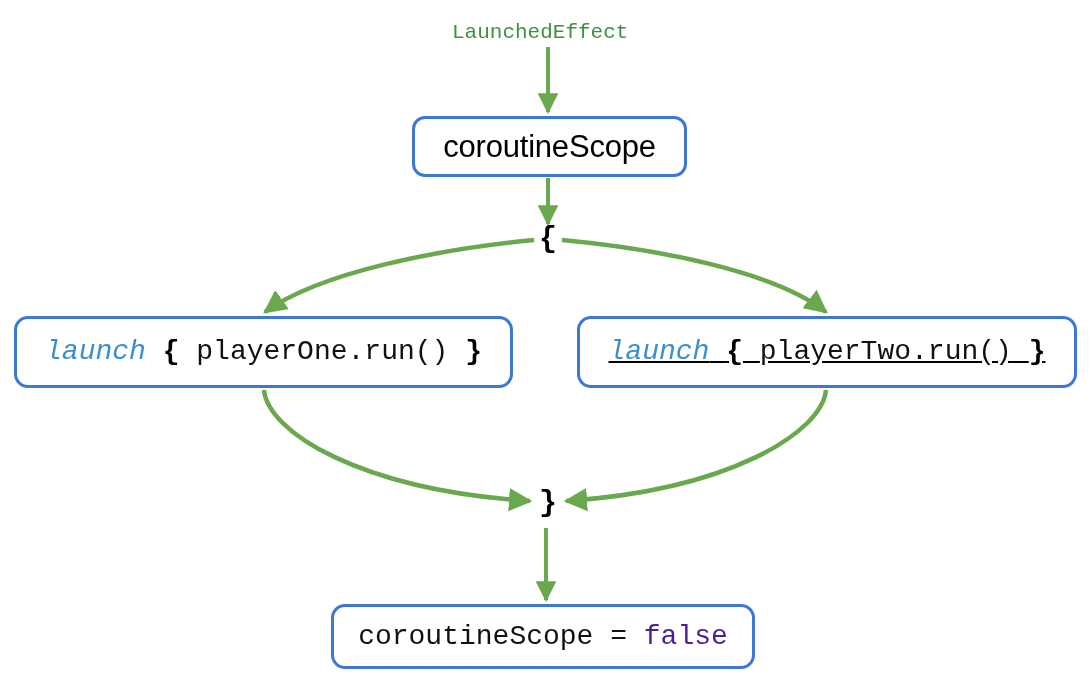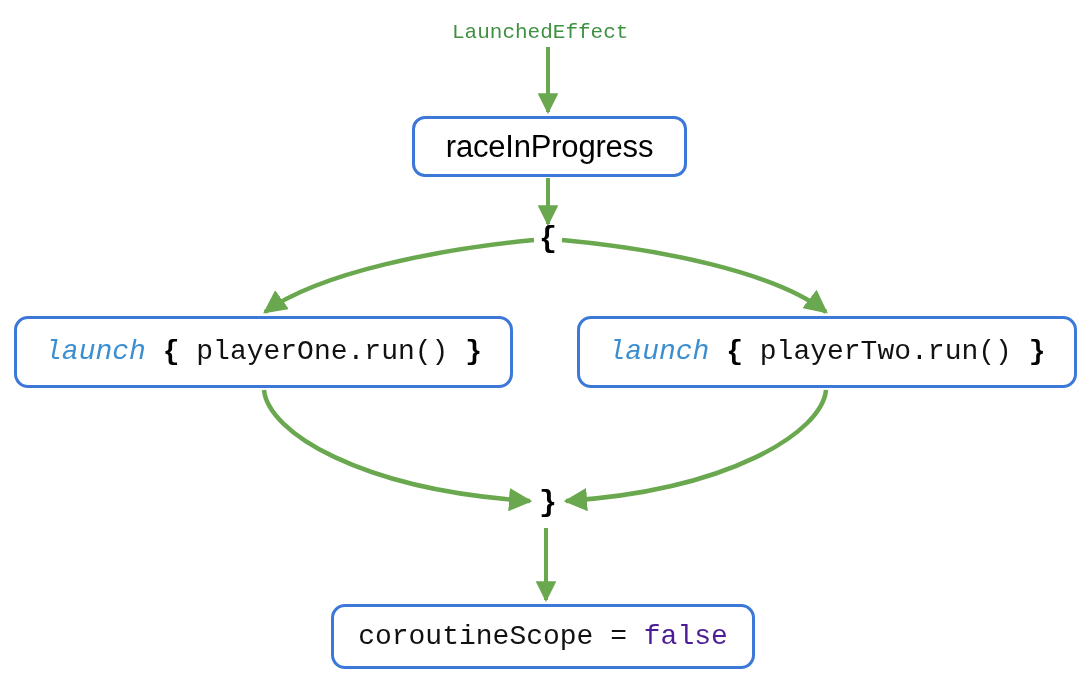--- a/index.html
+++ b/index.html
@@ -65,20 +65,21 @@
     left: 14px;
     top: 316px;
     width: 499px;
     height: 72px;
   }
   #node-launch-two {
     left: 577px;
     top: 316px;
     width: 500px;
     height: 72px;
+    text-decoration: underline;
   }
   .code-line {
     font-family: "Liberation Mono", monospace;
     font-size: 28px;
     color: #111111;
     white-space: pre;
   }
   .kw-launch {
     font-family: "Liberation Mono", monospace;
     font-style: italic;
@@ -158,21 +159,21 @@
     <line x1="546" y1="528" x2="546" y2="600" stroke="#6aa84f" stroke-width="4" marker-end="url(#arrowGreen)"></line>
   </svg>
 
   <div class="free-label" id="label-launched-effect">LaunchedEffect</div>
 
   <div class="brace-glyph" id="brace-open">{</div>
 
   <div class="brace-glyph" id="brace-close">}</div>
 
   <div class="node" id="node-coroutine-scope">
-    <span class="node-label">raceInProgress</span>
+    <span class="node-label">coroutineScope</span>
   </div>
 
   <div class="node" id="node-launch-one">
     <span class="node-label code-line"><span class="kw-launch">launch</span><span> </span><span class="brace">{</span><span> </span><span>playerOne.run()</span><span> </span><span class="brace">}</span></span>
   </div>
 
   <div class="node" id="node-launch-two">
     <span class="node-label code-line"><span class="kw-launch">launch</span><span> </span><span class="brace">{</span><span> </span><span>playerTwo.run()</span><span> </span><span class="brace">}</span></span>
   </div>
 

